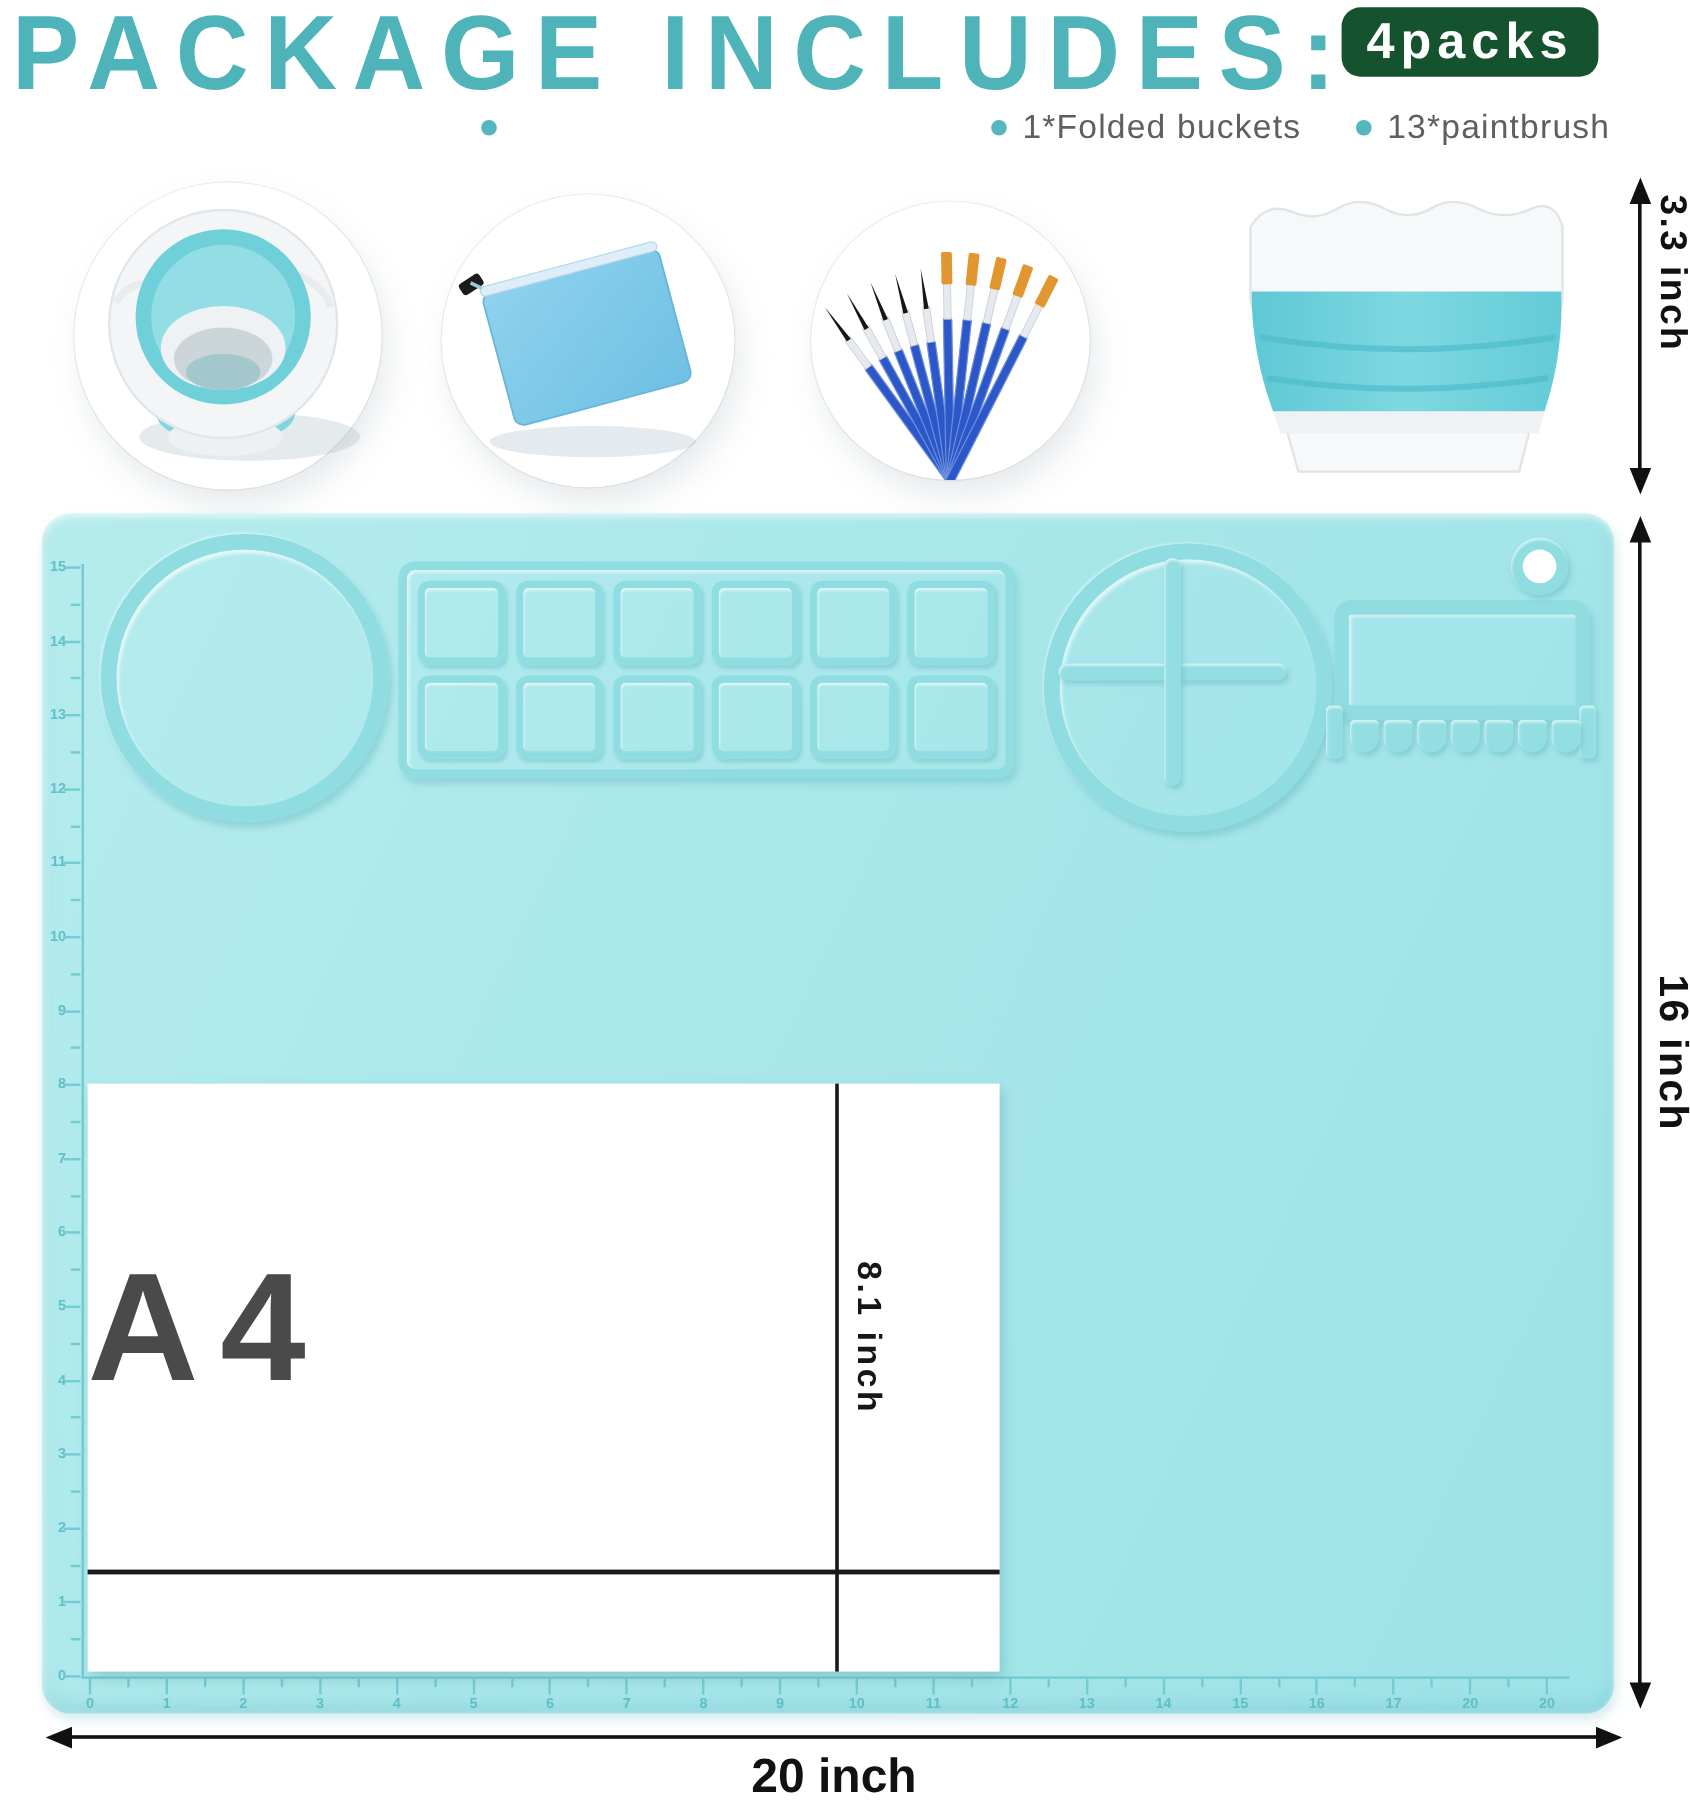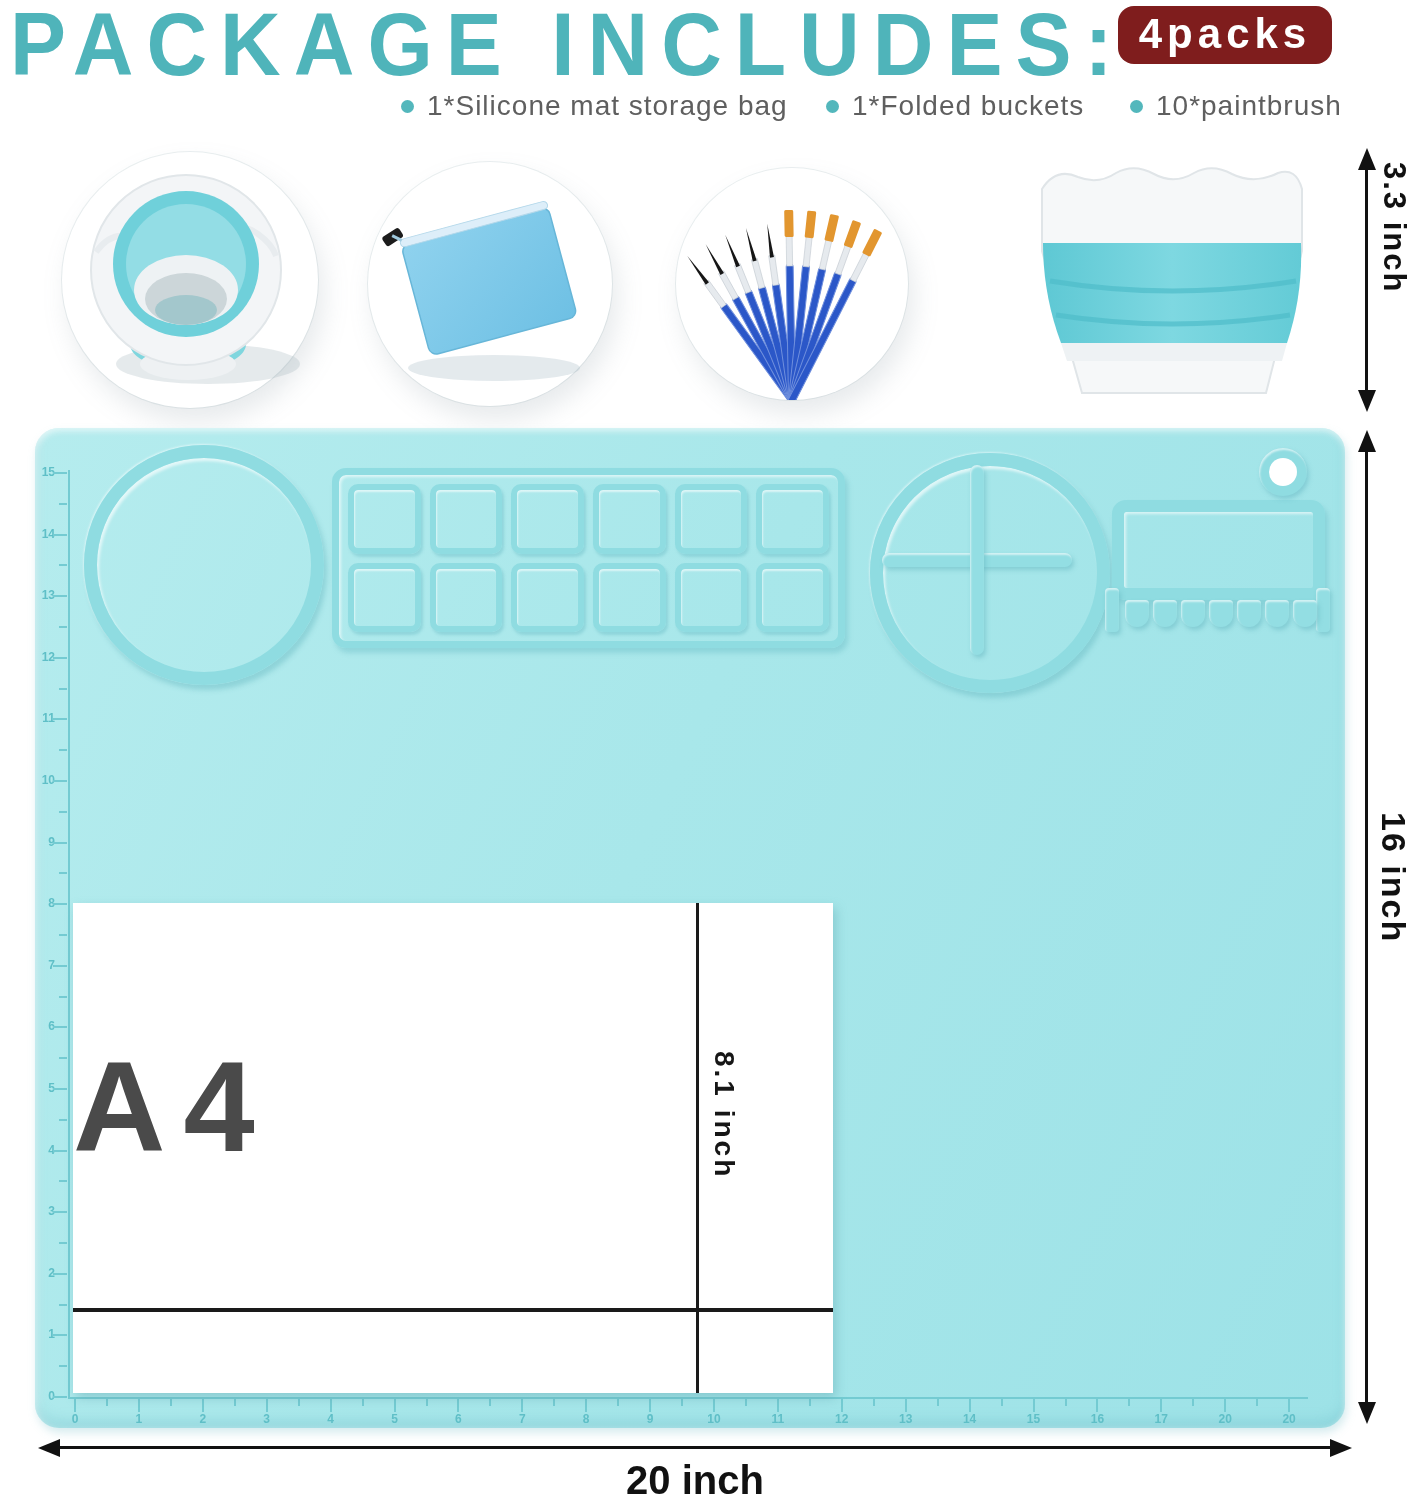--- a/index.html
+++ b/index.html
@@ -2,21 +2,21 @@
 <html><head>
 <meta charset="utf-8">
 <style>
   html,body{margin:0;padding:0;background:#fff;}
   .page{position:relative;width:1408px;height:1500px;background:#fff;overflow:hidden;
         font-family:"Liberation Sans", sans-serif;}
 
   
   .title{position:absolute;left:10px;top:0px;font-size:84px;font-weight:800;line-height:1;
          color:#4fb4ba;letter-spacing:13px;transform:scaleY(1.05);transform-origin:top left;white-space:nowrap;}
-  .badge{position:absolute;left:1118px;top:6px;width:214px;height:58px;background:#7f1d1d;border-radius:16px;
+  .badge{position:absolute;left:1118px;top:6px;width:214px;height:58px;background:#14532d;border-radius:16px;
          color:#fff;font-size:42px;font-weight:700;letter-spacing:5px;text-align:center;line-height:56px;}
 
   
   .inc-item{position:absolute;top:88px;height:36px;display:flex;align-items:center;}
   .inc-dot{width:13px;height:13px;border-radius:50%;background:#53b7bc;margin-right:13px;flex:0 0 auto;}
   .inc-label{font-size:28px;color:#5f5f5f;letter-spacing:1px;font-weight:400;white-space:nowrap;}
   .inc-1{left:12px;} .inc-2{left:401px;} .inc-3{left:826px;} .inc-4{left:1130px;}
 
   
   .photo-circle{position:absolute;border-radius:50%;background:#fff;
@@ -84,29 +84,28 @@
 </head>
 <body>
 
 <div class="page">
 
   <div class="title">PACKAGE INCLUDES:</div>
   <div class="badge">4packs</div>
 
   <div class="inc-item inc-2">
     <span class="inc-dot"></span>
-    <span class="inc-label">1*Silicone mat storage bag</span>
   </div>
   <div class="inc-item inc-3">
     <span class="inc-dot"></span>
     <span class="inc-label">1*Folded buckets</span>
   </div>
   <div class="inc-item inc-4">
     <span class="inc-dot"></span>
-    <span class="inc-label">10*paintbrush</span>
+    <span class="inc-label">13*paintbrush</span>
   </div>
 
   <div class="photo-circle ph1">
     <svg width="256" height="256" viewBox="0 0 256 256">
       <ellipse cx="146" cy="212" rx="92" ry="20" fill="rgba(170,185,192,.30)"></ellipse>
       <ellipse cx="126" cy="192" rx="58" ry="26" fill="#7fd6de"></ellipse>
       <ellipse cx="126" cy="212" rx="48" ry="16" fill="#eef1f3"></ellipse>
       <circle cx="124" cy="118" r="95" fill="#f3f5f7" stroke="#e1e6e9" stroke-width="2"></circle>
       <path d="M34,100 Q50,78 70,86 Q86,92 100,80 Q116,70 132,80 Q148,90 164,80 Q180,70 196,82 Q210,92 214,104" fill="none" stroke="#e8ecef" stroke-width="6"></path>
       <circle cx="124" cy="112" r="73" fill="#6fd0da"></circle>

